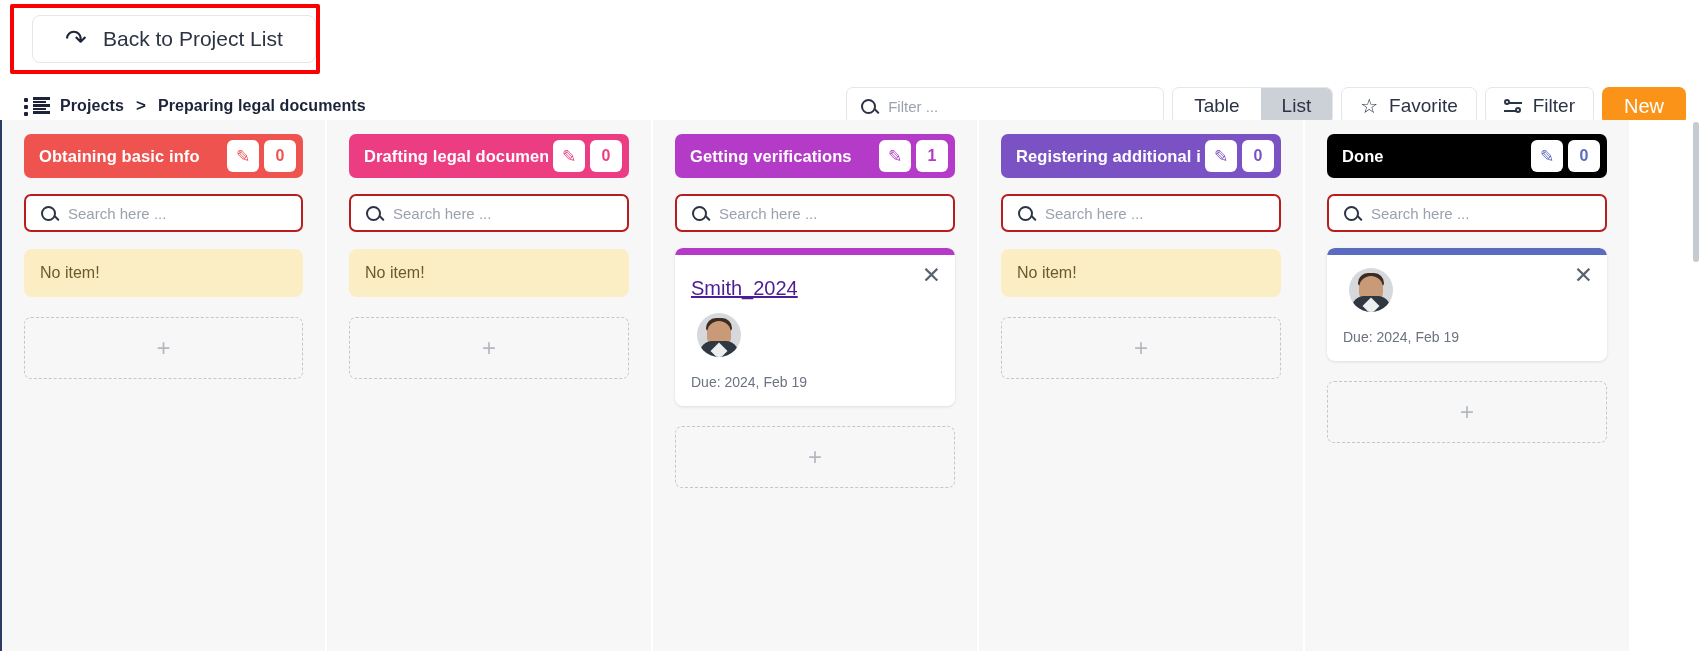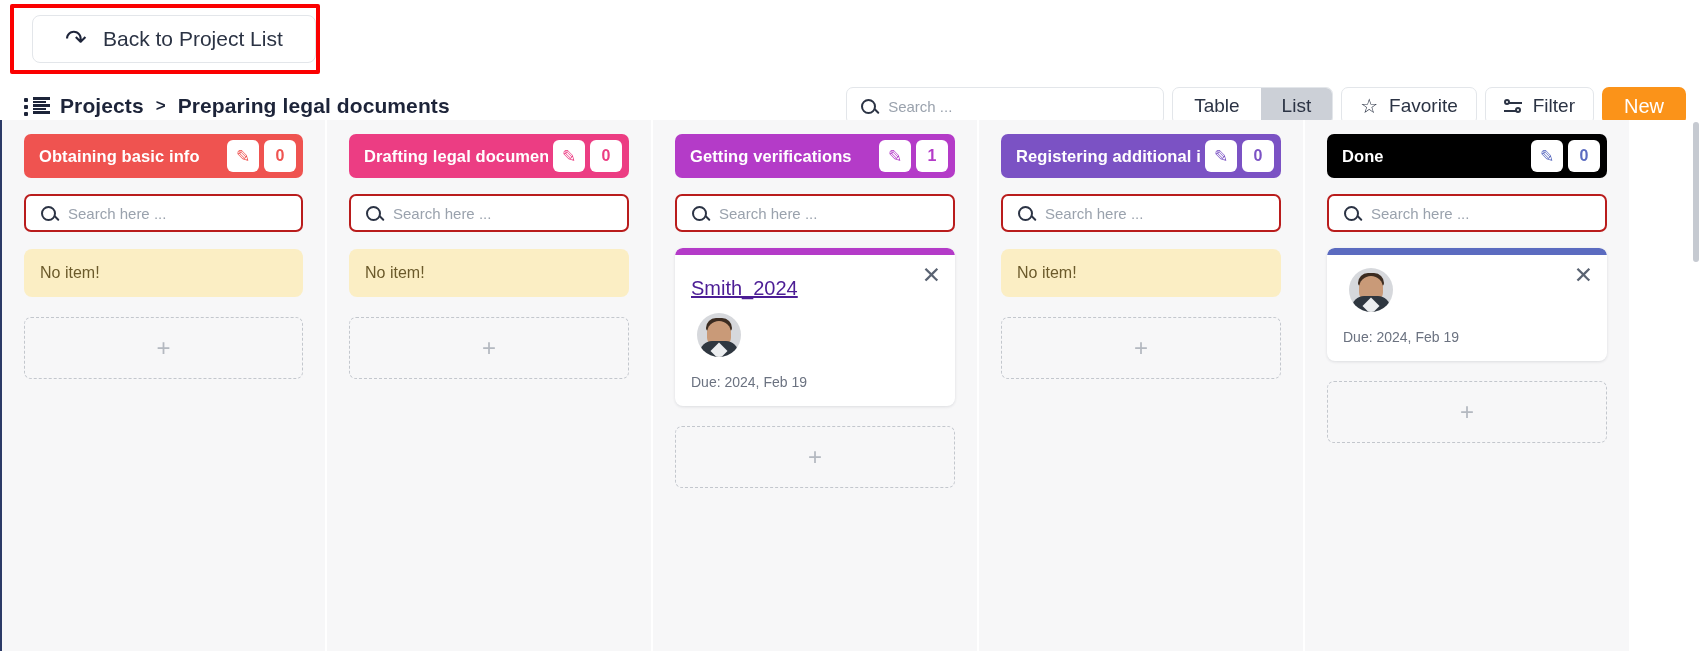--- a/index.html
+++ b/index.html
@@ -56,21 +56,21 @@
   .bc-icon i {
     position: absolute; background: #1d2439; display:block;
   }
   .bc-icon .dot { width: 4px; height: 4px; left: 0; border-radius:1px;}
   .bc-icon .bar { left: 9px; height: 3px; }
   .bc-icon .d1 { top: 2px; } .bc-icon .b1 { top: 1px; width: 17px; }
   .bc-icon .d2 { top: 9px; } .bc-icon .b2 { top: 8px; width: 17px; }
   .bc-icon .d3 { top: 16px; } .bc-icon .b3 { top: 15px; width: 17px; }
   .bc-icon .b1b { top: 5px; left:9px; width: 13px; height:2px;}
   .bc-icon .b2b { top: 12px; left:9px; width: 13px; height:2px;}
-  .bc-text { font-size: 21px; color: #1d2439; font-weight: 700; letter-spacing: .1px; }
+  .bc-text { font-size: 16px; color: #1d2439; font-weight: 700; letter-spacing: .1px; }
   .bc-sep { font-size: 17px; color: #1d2439; font-weight: 700; margin: 0 2px; }
 
   .tb-right {
     margin-left: auto;
     display: flex; align-items: center; gap: 8px;
   }
   .search-box {
     width: 318px; height: 38px;
     border: 1px solid #e3e6ea; border-radius: 7px;
     background: #fff;
@@ -261,21 +261,21 @@
           <i class="bar b3"></i>
       </span>
       <span class="bc-text">Projects</span>
       <span class="bc-sep">&gt;</span>
       <span class="bc-text">Preparing legal documents</span>
     </div>
 
     <div class="tb-right">
       <div class="search-box">
         <span class="mag"></span>
-        <span class="search-ph">Search ...</span>
+        <span class="search-ph">Filter ...</span>
       </div>
       <div class="seg">
         <div>Table</div>
         <div class="active">List</div>
       </div>
       <div class="tb-btn">
         <span class="star">☆</span>
         <span>Favorite</span>
       </div>
       <div class="tb-btn">

